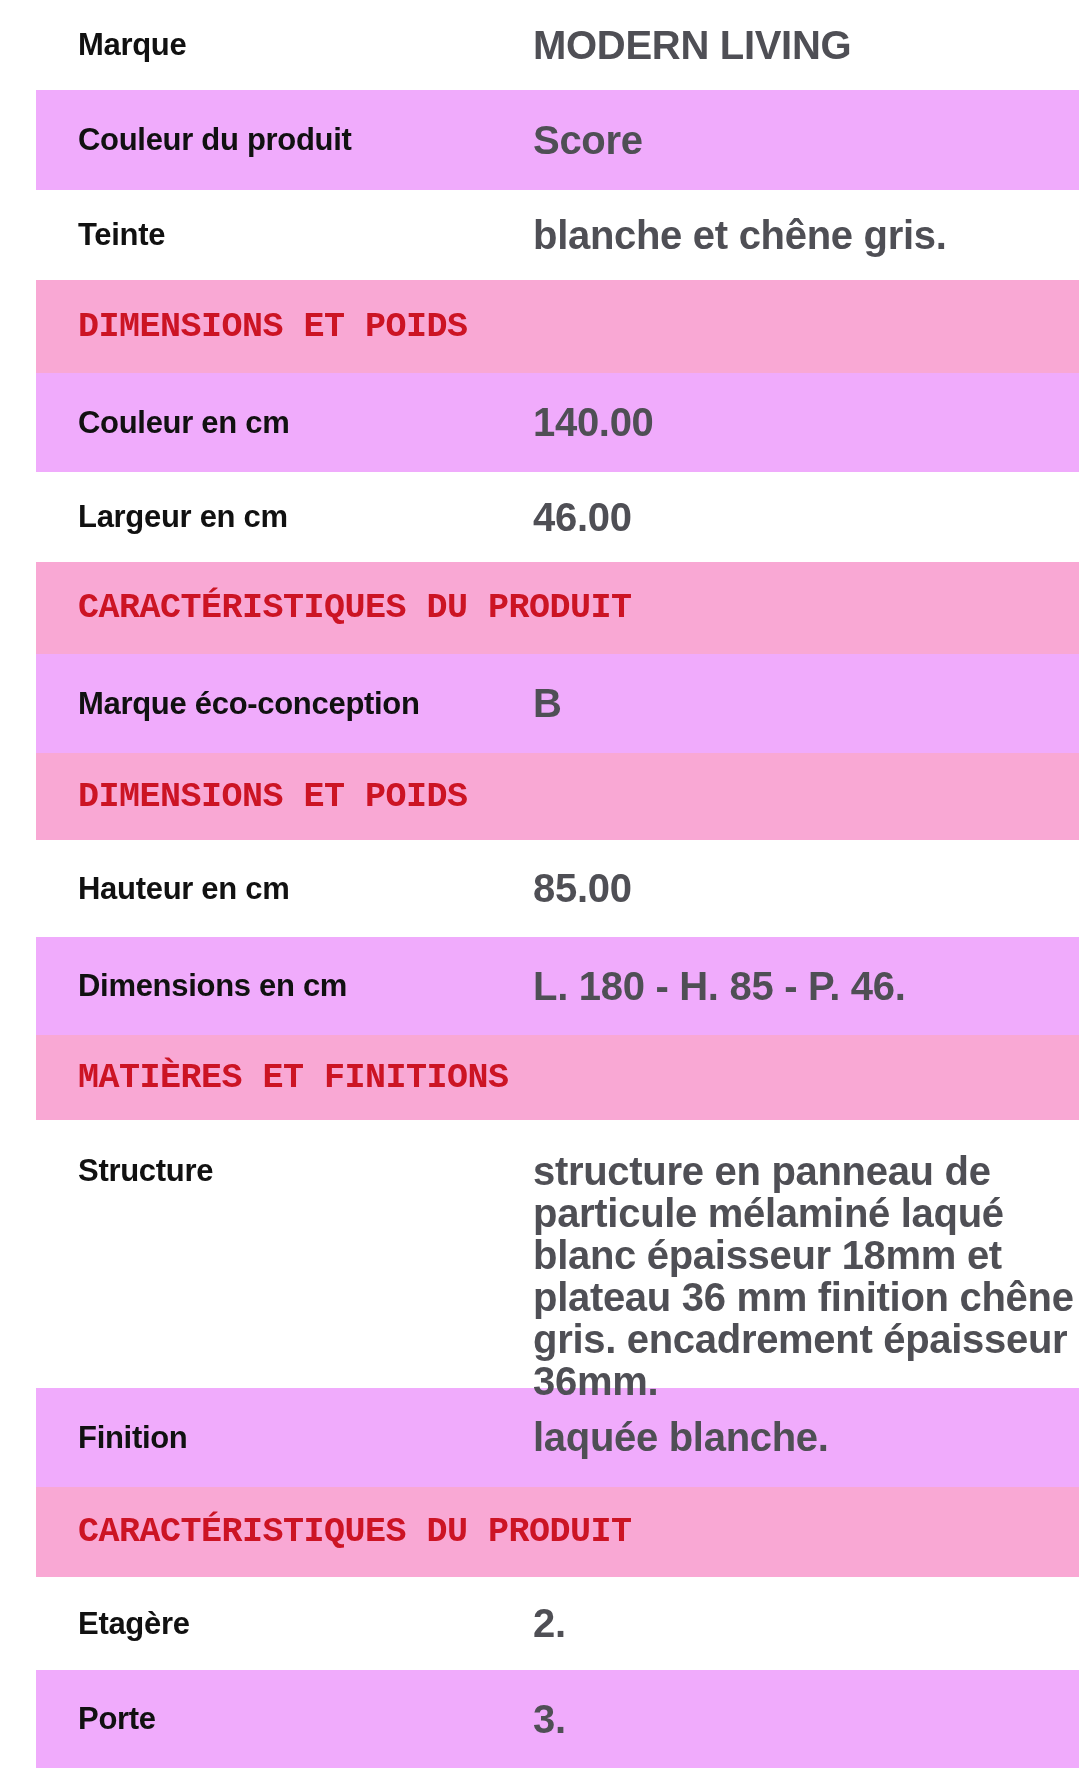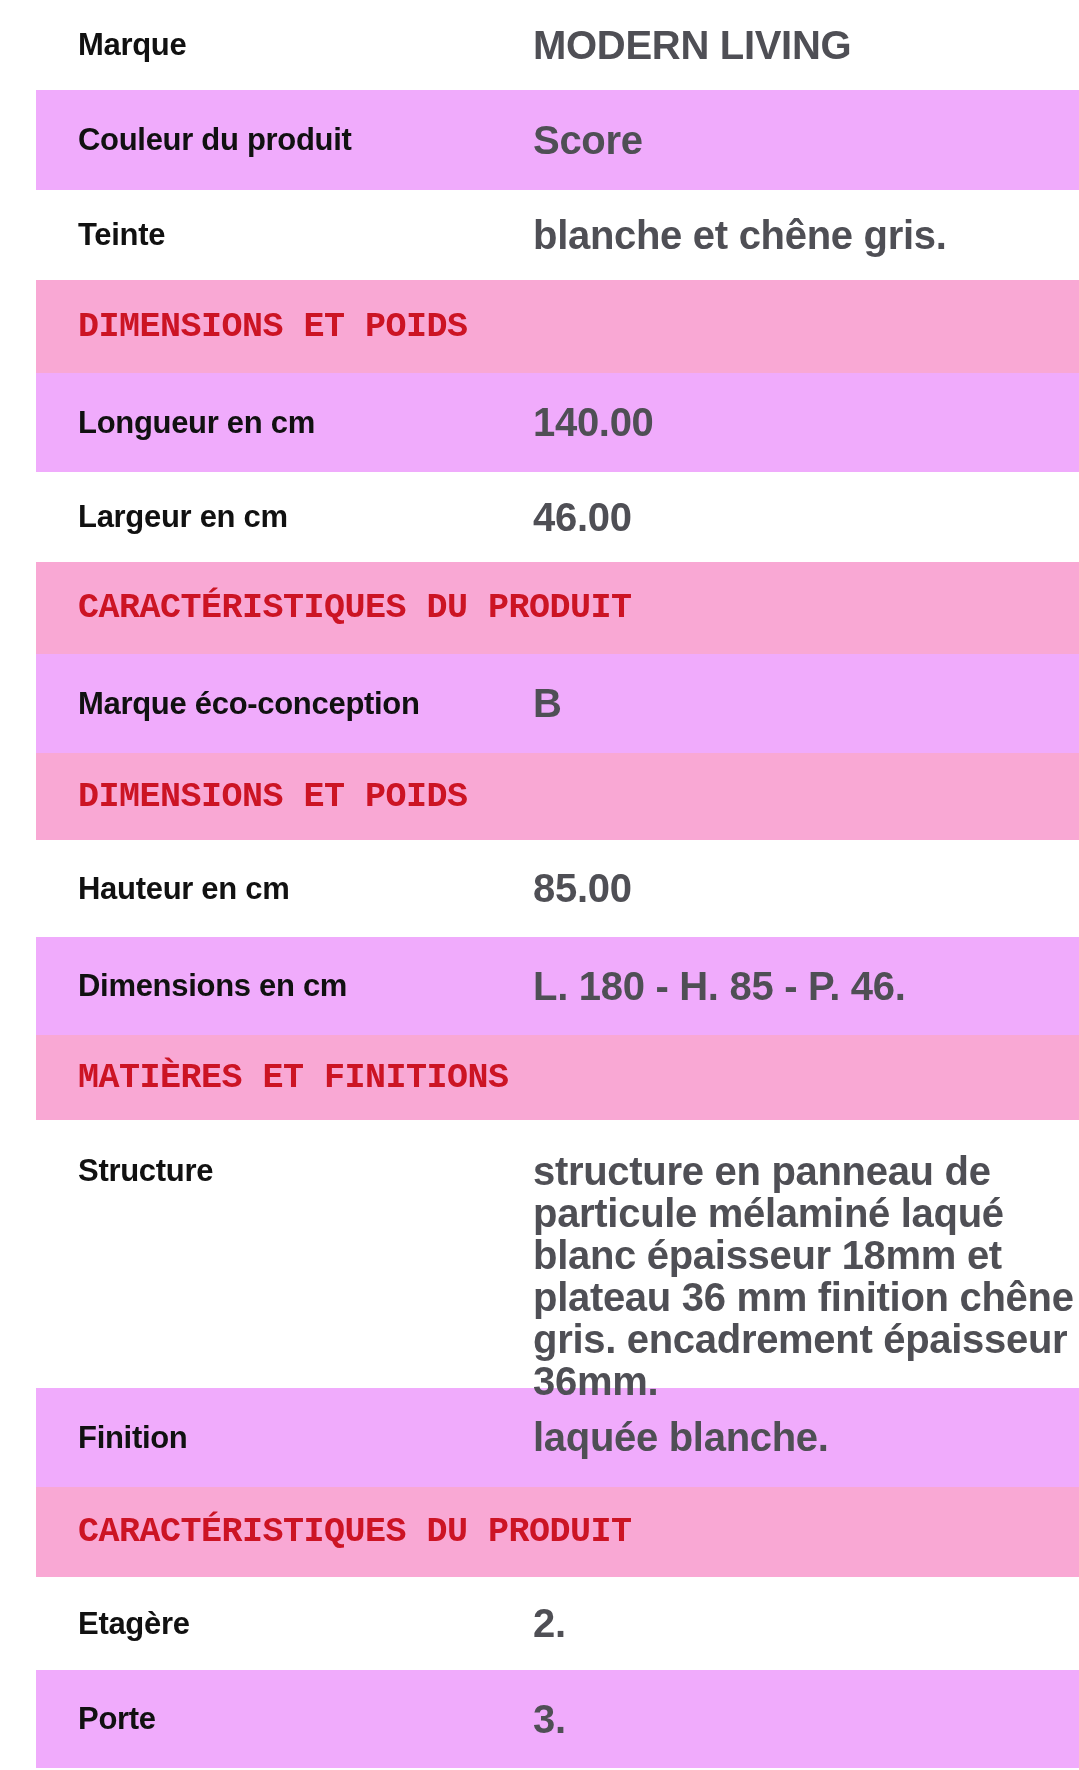--- a/index.html
+++ b/index.html
@@ -26,21 +26,21 @@
     <div class="label">Couleur du produit</div>
     <div class="value">Score</div>
   </div>
   <div class="row" style="height:90px">
     <div class="label">Teinte</div>
     <div class="value">blanche et chêne gris.</div>
   </div>
 
   <div class="section" style="height:93px">DIMENSIONS ET POIDS</div>
   <div class="row gray" style="height:99px">
-    <div class="label">Longueur en cm</div>
+    <div class="label">Couleur en cm</div>
     <div class="value">140.00</div>
   </div>
   <div class="row" style="height:90px">
     <div class="label">Largeur en cm</div>
     <div class="value">46.00</div>
   </div>
 
   <div class="section" style="height:92px">CARACTÉRISTIQUES DU PRODUIT</div>
   <div class="row gray" style="height:99px">
     <div class="label">Marque éco-conception</div>

